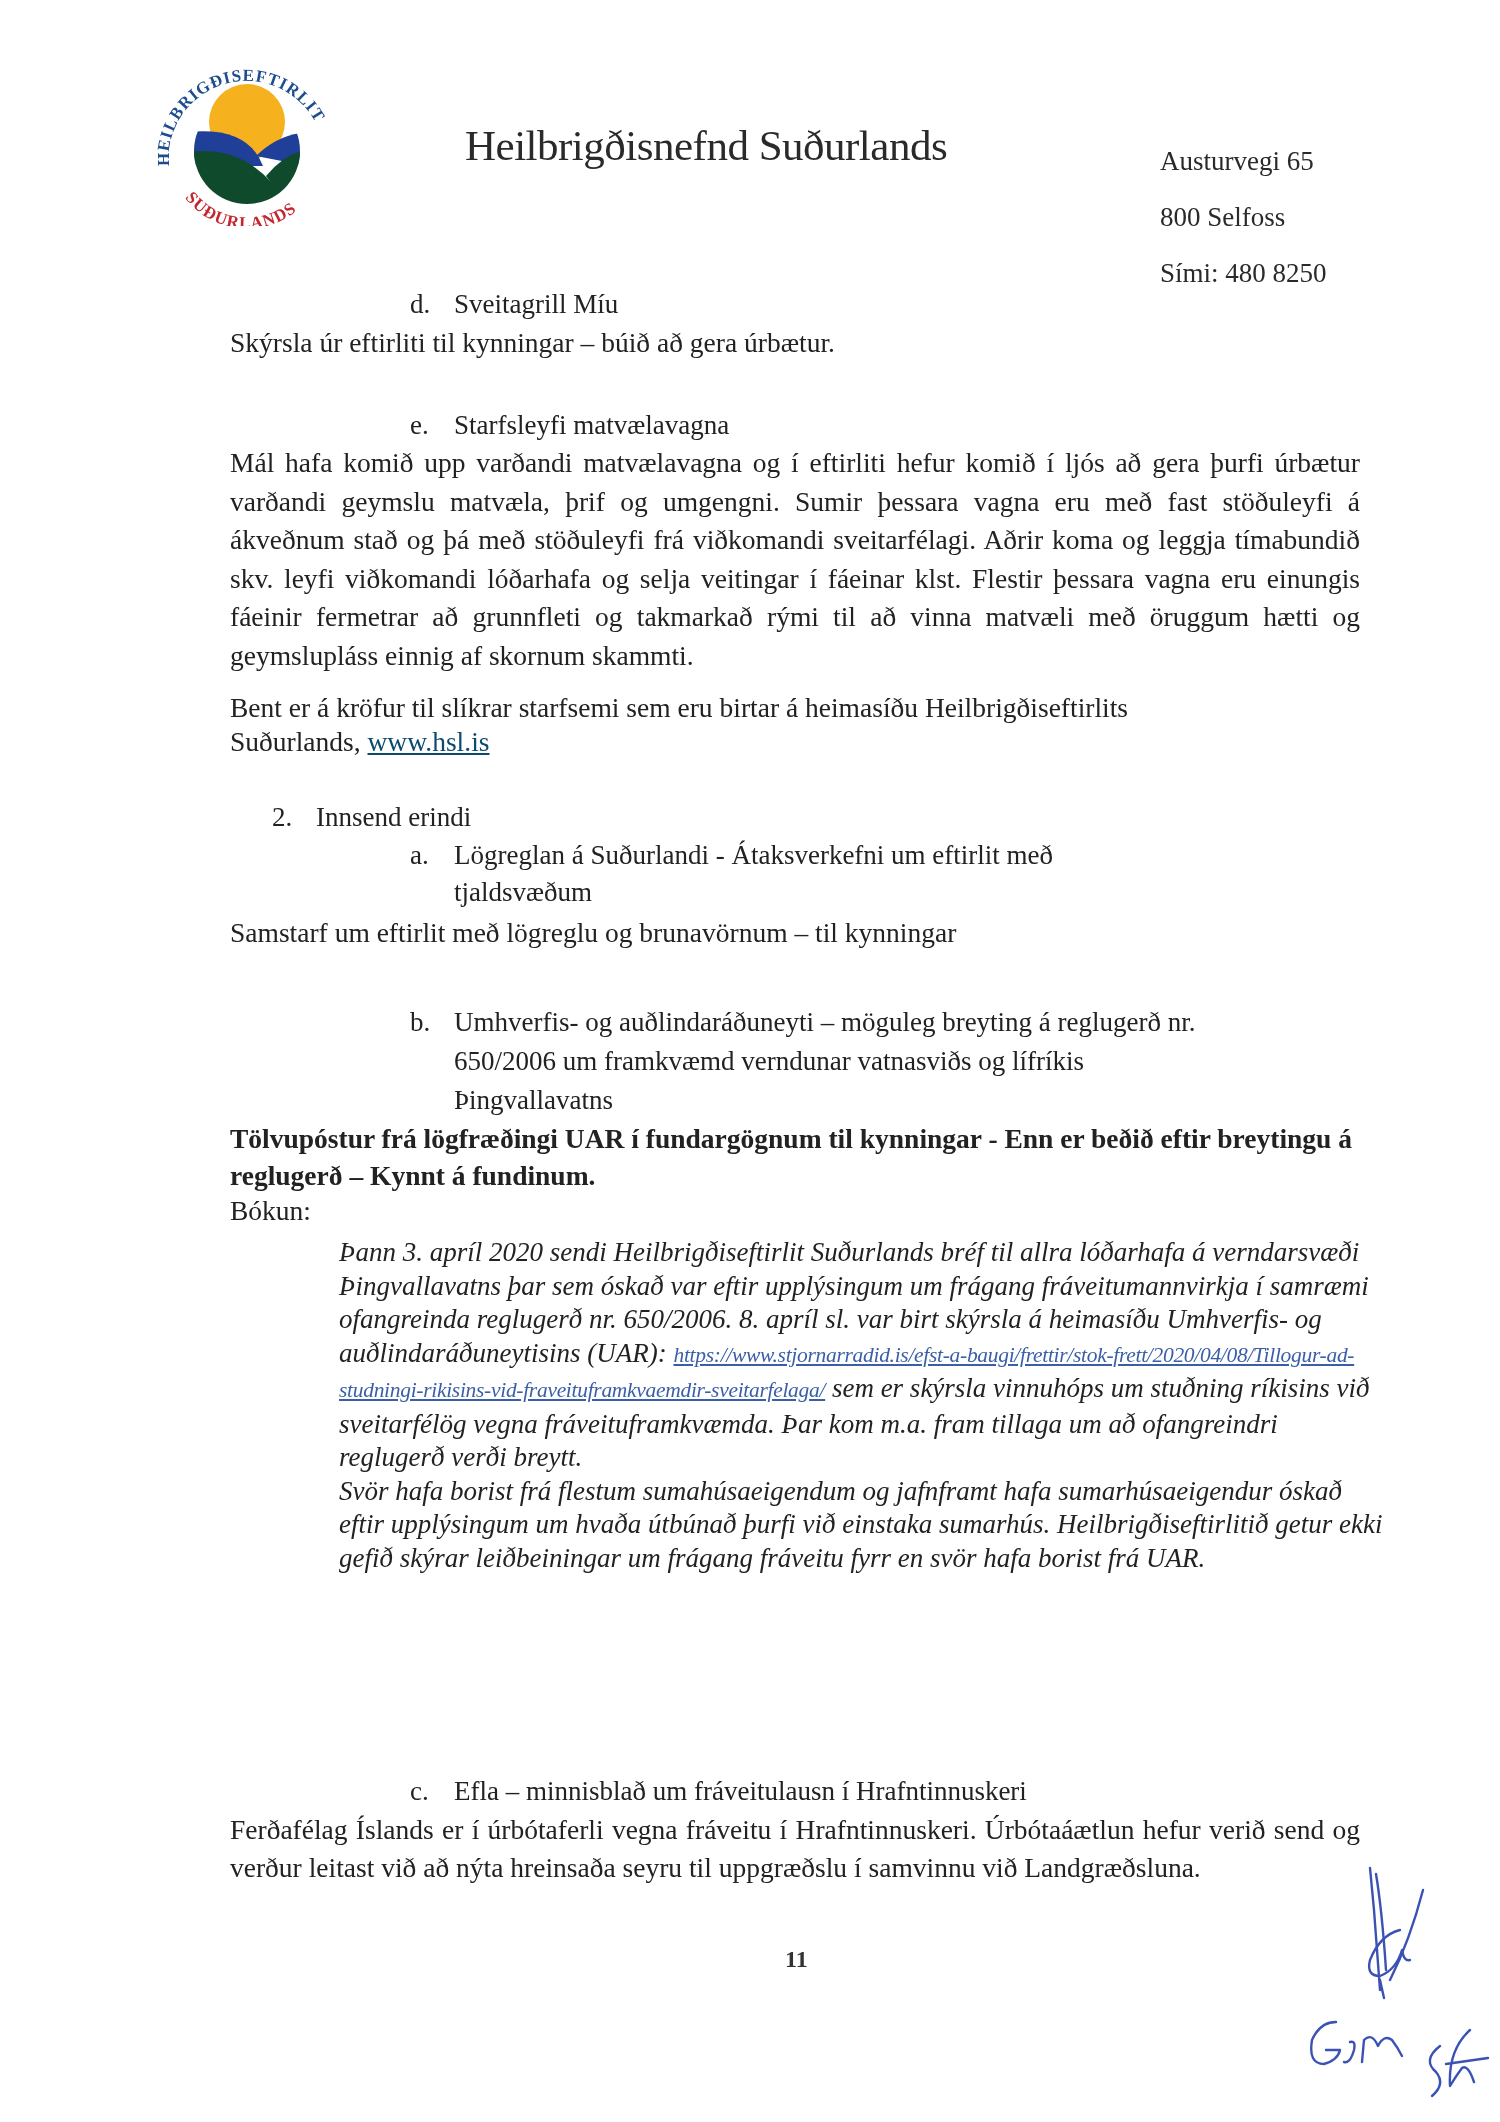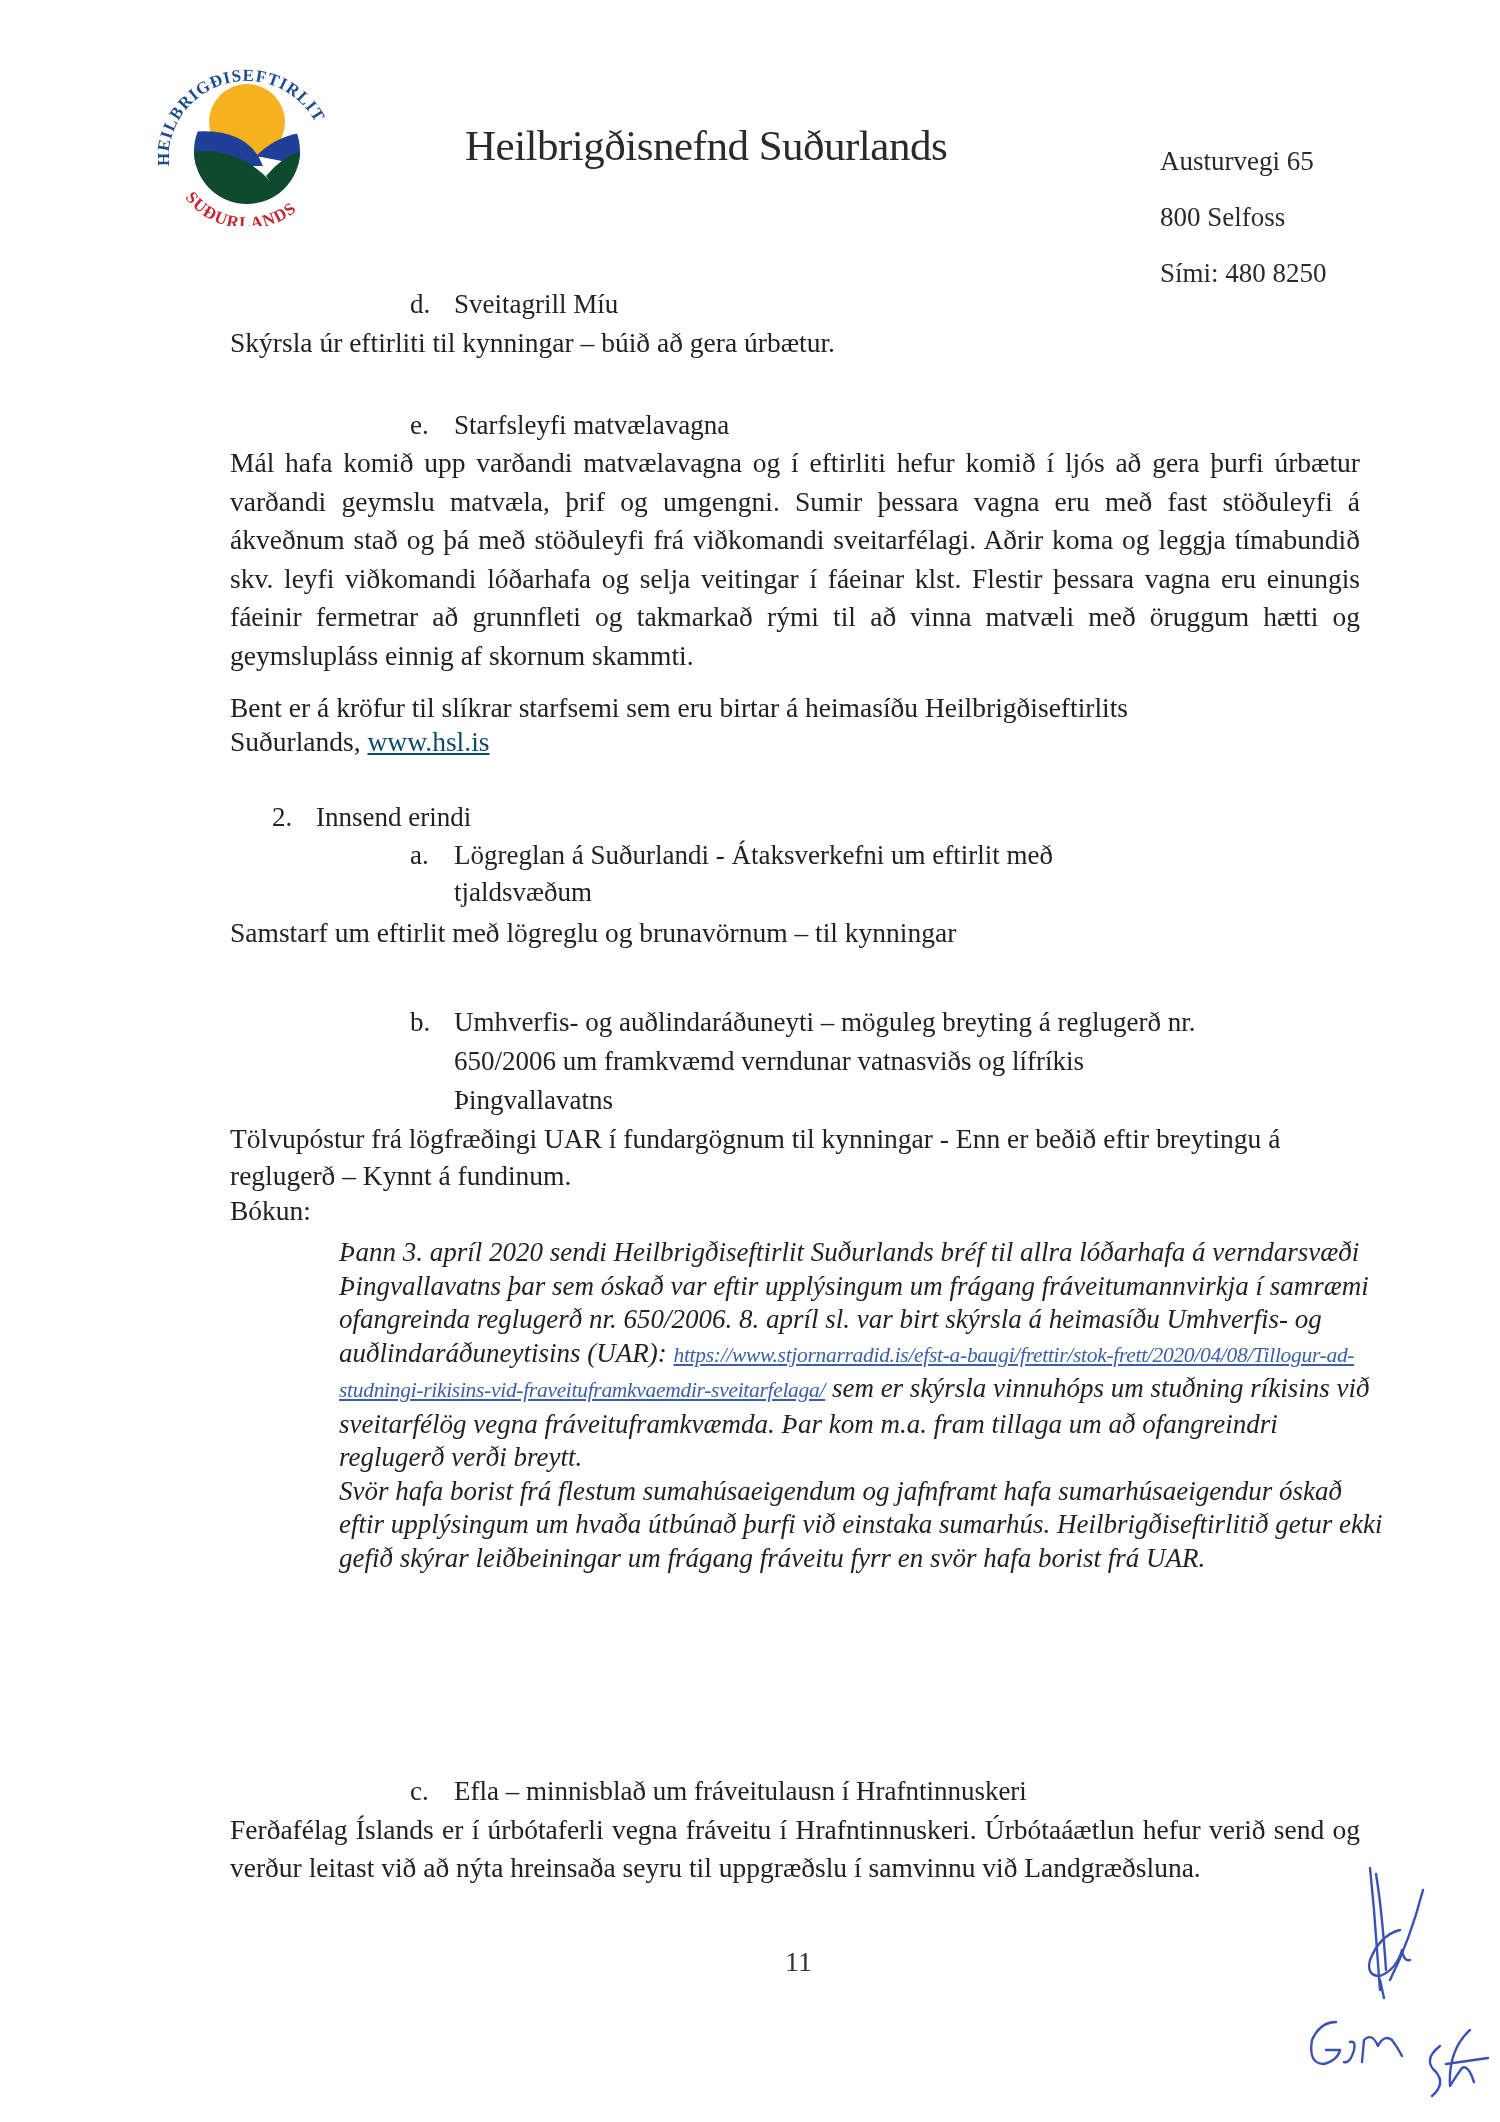--- a/index.html
+++ b/index.html
@@ -16,21 +16,21 @@
   .h { font-weight: normal; font-size: 27px; line-height: 37px; white-space: nowrap; color: #222; }
   .h .marker { display: inline-block; width: 44px; }
   .indent-head { left: 410px; }
   .sub-head { left: 410px; width: 960px; }
   .sub-head .line { white-space: nowrap; }
   .sub-head .cont { padding-left: 44px; }
   a.link { color: #0c4a6e; }
   .bokun { left: 312px; width: 1050px; font-style: italic; font-size: 27px; line-height: 33.5px; color: #222; }
   .bokun p { margin: 0; }
   .url { color: #3a5ea8; text-decoration: underline; font-size: 21.5px; letter-spacing: -0.3px; }
-  .page-num { left: 785px; top: 1946px; font-size: 28px; color: #333; }
+  .page-num { left: 785px; top: 1946px; font-size: 24px; color: #333; font-weight: bold; }
   .sig { left: 1290px; top: 1850px; width: 210px; height: 272px; }
 </style>
 </head>
 <body>
 
 <div class="abs logo">
   <svg width="218" height="170" viewBox="0 0 218 170">
     <defs>
       <path id="ringTop" d="M 32 118 A 78 78 0 1 1 186 112"></path>
       <path id="ringBot" d="M 36 122 A 78 78 0 0 0 182 122"></path>
@@ -83,21 +83,21 @@
   <div class="line"><span class="marker">a.</span><span>Lögreglan á Suðurlandi - Átaksverkefni um eftirlit með</span></div>
   <div class="line cont">tjaldsvæðum</div>
 </div>
 <div class="abs text body-block" style="top:914px;">Samstarf um eftirlit með lögreglu og brunavörnum – til kynningar</div>
 
 <div class="abs h sub-head" style="top:1003px; line-height:39px;">
   <div class="line"><span class="marker">b.</span><span>Umhverfis- og auðlindaráðuneyti – möguleg breyting á reglugerð nr.</span></div>
   <div class="line cont">650/2006 um framkvæmd verndunar vatnasviðs og lífríkis</div>
   <div class="line cont">Þingvallavatns</div>
 </div>
-<div class="abs text body-block" style="top:1120px; line-height:37px;">Tölvupóstur frá lögfræðingi UAR í fundargögnum til kynningar - Enn er beðið eftir breytingu á reglugerð – Kynnt á fundinum.</div>
+<div class="abs text body-block" style="top:1120px; line-height:37px;font-weight:bold;">Tölvupóstur frá lögfræðingi UAR í fundargögnum til kynningar - Enn er beðið eftir breytingu á reglugerð – Kynnt á fundinum.</div>
 <div class="abs text body-block" style="top:1192px;">Bókun:</div>
 
 <div class="abs bokun" style="top:1236px;margin-left:27px;">
   <p>
     <span>Þann 3. apríl 2020 sendi Heilbrigðiseftirlit Suðurlands bréf til allra lóðarhafa á verndarsvæði Þingvallavatns þar sem óskað var eftir upplýsingum um frágang fráveitumannvirkja í samræmi ofangreinda reglugerð nr. 650/2006. 8. apríl sl. var birt skýrsla á heimasíðu Umhverfis- og auðlindaráðuneytisins (UAR):</span>
     <a class="url" href="#">https://www.stjornarradid.is/efst-a-baugi/frettir/stok-frett/2020/04/08/Tillogur-ad-studningi-rikisins-vid-fraveituframkvaemdir-sveitarfelaga/</a><span> sem er skýrsla vinnuhóps um stuðning ríkisins við sveitarfélög vegna fráveituframkvæmda. Þar kom m.a. fram tillaga um að ofangreindri reglugerð verði breytt.</span>
   </p>
   <p>Svör hafa borist frá flestum sumahúsaeigendum og jafnframt hafa sumarhúsaeigendur óskað eftir upplýsingum um hvaða útbúnað þurfi við einstaka sumarhús. Heilbrigðiseftirlitið getur ekki gefið skýrar leiðbeiningar um frágang fráveitu fyrr en svör hafa borist frá UAR.</p>
 </div>
 

